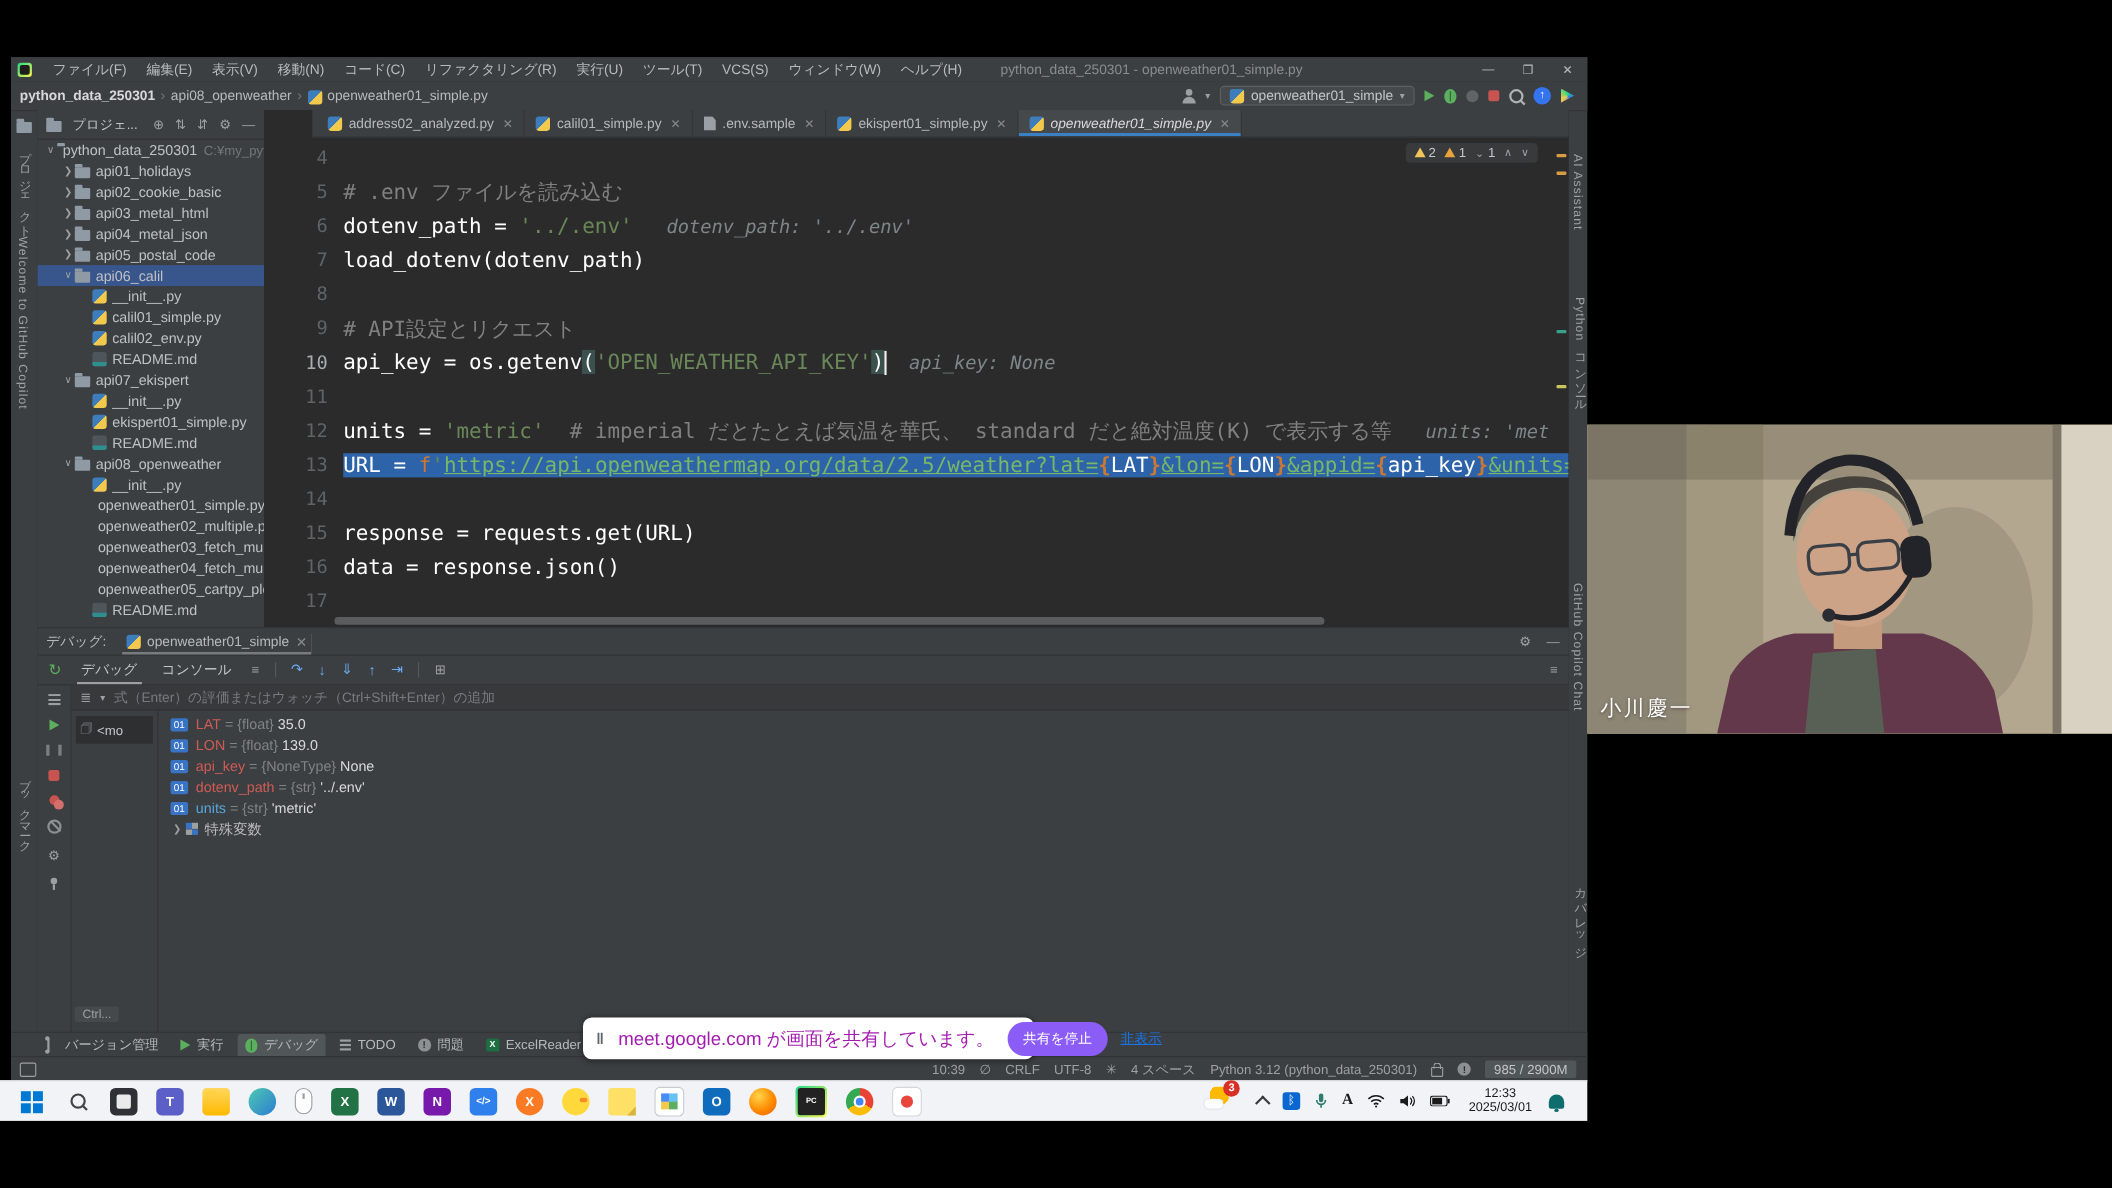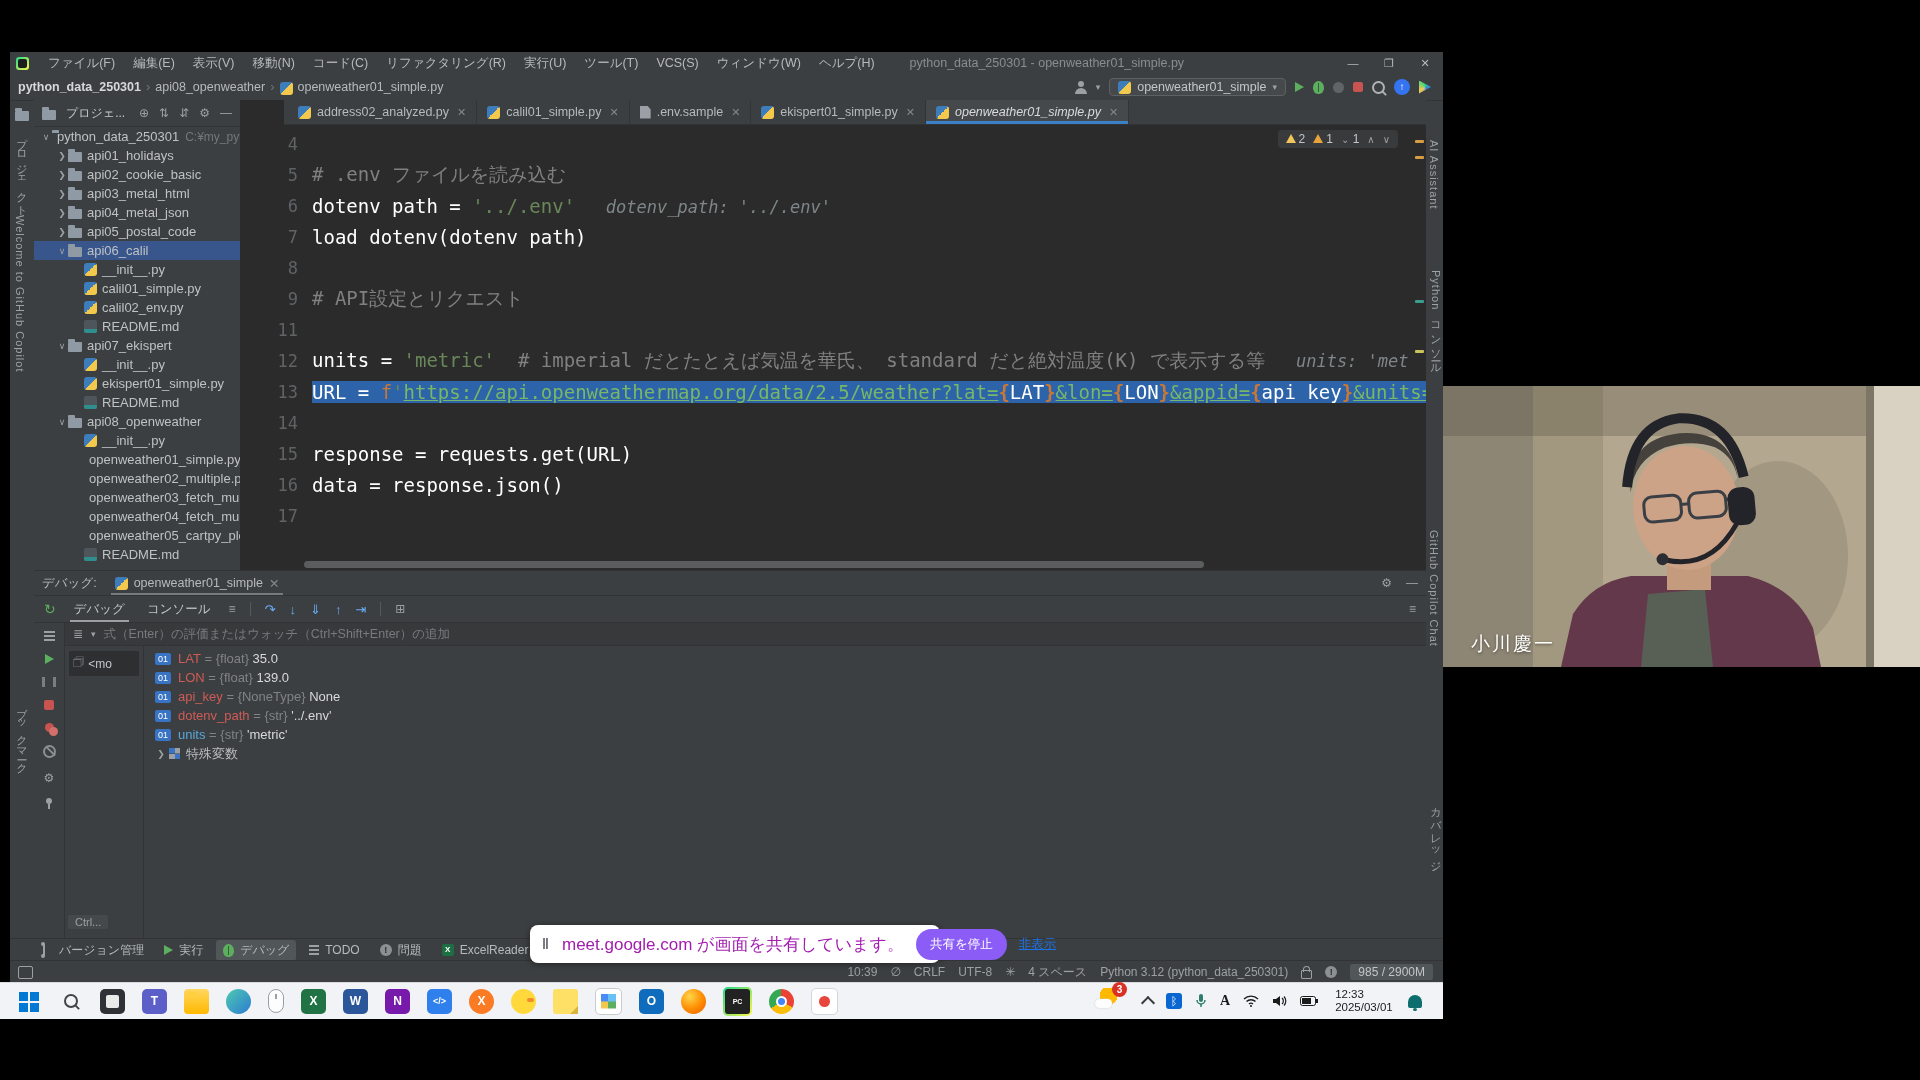--- a/index.html
+++ b/index.html
@@ -161,32 +161,32 @@
   .tb-redwhite{background:#fff;border:1px solid #d3d6da;}
   .tb-redwhite::after{content:"";position:absolute;left:7px;top:7px;width:11px;height:11px;border-radius:50%;background:#e8453c;}
   #tb-widgets{position:absolute;left:1095px;top:5px;width:26px;height:26px;}
   .widget-sun{width:22px;height:22px;background:radial-gradient(circle at 62% 35%,#ffb900 0 45%,transparent 46%);position:relative;}
   .widget-sun::after{content:"";position:absolute;left:0;bottom:2px;width:17px;height:9px;background:#fdfdfd;border-radius:8px;box-shadow:0 0 2px #c9ccd1;}
   .widget-badge{position:absolute;right:-6px;top:-6px;width:15px;height:15px;border-radius:50%;background:#d93025;color:#fff;font-size:10px;line-height:15px;text-align:center;font-weight:bold;}
   #tray{position:absolute;left:1143px;top:0;height:36px;display:flex;align-items:center;gap:13px;color:#1b1b1b;}
   .tray-chev{width:8px;height:8px;border-left:2px solid #3a3a3a;border-top:2px solid #3a3a3a;transform:rotate(45deg);margin-top:4px;}
   .tray-bt{width:16px;height:16px;background:#0a66d0;border-radius:3px;color:#fff;font-size:11px;line-height:16px;text-align:center;}
   .tray-ime{font-size:14px;color:#1b1b1b;font-weight:bold;font-family:"Liberation Serif",serif;}
-  #tb-clock{text-align:left;font-size:11.5px;line-height:13px;color:#1b1b1b;margin-left:4px;}
+  #tb-clock{text-align:center;font-size:11.5px;line-height:13px;color:#1b1b1b;margin-left:4px;}
   .tray-bell{width:14px;height:13px;background:#0e6d6d;border-radius:7px 7px 2px 2px;position:relative;margin-left:2px;}
   .tray-bell::after{content:"";position:absolute;left:5px;bottom:-3px;width:4px;height:3px;background:#0e6d6d;border-radius:50%;}
   
   #meet-banner{position:absolute;left:530px;top:925px;width:386px;height:38px;background:#fff;border-radius:8px;box-shadow:0 1px 6px rgba(0,0,0,.45);display:flex;align-items:center;gap:12px;padding:0 12px;z-index:40;}
   .meet-pause{color:#5f6368;font-size:14px;font-weight:bold;letter-spacing:1px;}
   .meet-text{color:#a21caf;font-size:17px;white-space:nowrap;}
   .meet-stop{background:#8b5cf6;color:#fff;font-size:12.5px;border-radius:16px;padding:7px 14px;border:none;white-space:nowrap;}
   .meet-hide{color:#1a73e8;font-size:12.5px;text-decoration:underline;white-space:nowrap;}
   
   #webcam{position:absolute;left:1443px;top:386px;width:477px;height:281px;background:#b3a78f;overflow:hidden;}
-  #webcam-name{position:absolute;left:28px;bottom:10px;color:#fff;font-size:19px;letter-spacing:2px;text-shadow:0 1px 3px rgba(0,0,0,.5);}
+  #webcam-name{position:absolute;left:12px;bottom:10px;color:#fff;font-size:19px;letter-spacing:2px;text-shadow:0 1px 3px rgba(0,0,0,.5);}
 </style>
 </head>
 <body>
 
 <div id="stage">
   <div id="ide">
 
     <div class="titlebar">
       <span class="pyc-logo ic"></span>
       <span id="menus"><span class="menu-item">ファイル(F)</span><span class="menu-item">編集(E)</span><span class="menu-item">表示(V)</span><span class="menu-item">移動(N)</span><span class="menu-item">コード(C)</span><span class="menu-item">リファクタリング(R)</span><span class="menu-item">実行(U)</span><span class="menu-item">ツール(T)</span><span class="menu-item">VCS(S)</span><span class="menu-item">ウィンドウ(W)</span><span class="menu-item">ヘルプ(H)</span></span>
@@ -400,20 +400,21 @@
         <span class="chev">∧</span>
         <span class="chev">∨</span>
       </div>
       <div id="code">
           <div class="cline"><span class="gut">4</span><span class="ctext"></span></div>
           <div class="cline"><span class="gut">5</span><span class="ctext"><span class="com"># .env ファイルを読み込む</span></span></div>
           <div class="cline"><span class="gut">6</span><span class="ctext"><span class="pl">dotenv_path = </span><span class="str">'../.env'</span><span class="hint">   dotenv_path: '../.env'</span></span></div>
           <div class="cline"><span class="gut">7</span><span class="ctext"><span class="pl">load_dotenv(dotenv_path)</span></span></div>
           <div class="cline"><span class="gut">8</span><span class="ctext"></span></div>
           <div class="cline"><span class="gut">9</span><span class="ctext"><span class="com"># API設定とリクエスト</span></span></div>
+          <div class="cline cur"><span class="gut">10</span><span class="ctext"><span class="pl">api_key = os.getenv</span><span class="pl brc">(</span><span class="str">'OPEN_WEATHER_API_KEY'</span><span class="pl brc">)</span><span class="caret"></span><span class="hint">  api_key: None</span></span></div>
           <div class="cline"><span class="gut">11</span></div>
           <div class="cline"><span class="gut">12</span><span class="ctext"><span class="pl">units = </span><span class="str">'metric'</span><span class="com">  # imperial だとたとえば気温を華氏、 standard だと絶対温度(K) で表示する等</span><span class="hint">   units: 'met</span></span></div>
           <div class="cline selline"><span class="gut">13</span><span class="ctext"><span class="pl">URL = </span><span class="kw">f</span><span class="str">'</span><span class="strlink">https://api.openweathermap.org/data/2.5/weather?lat=</span><span class="brace">{</span><span class="pl">LAT</span><span class="brace">}</span><span class="strlink">&amp;lon=</span><span class="brace">{</span><span class="pl">LON</span><span class="brace">}</span><span class="strlink">&amp;appid=</span><span class="brace">{</span><span class="pl">api_key</span><span class="brace">}</span><span class="strlink">&amp;units=</span></span></div>
           <div class="cline"><span class="gut">14</span><span class="ctext"></span></div>
           <div class="cline"><span class="gut">15</span><span class="ctext"><span class="pl">response = requests.get(URL)</span></span></div>
           <div class="cline"><span class="gut">16</span><span class="ctext"><span class="pl">data = response.json()</span></span></div>
           <div class="cline"><span class="gut">17</span><span class="ctext"></span></div>
         </div>
       <div class="hscroll"></div>
       <div class="mark" style="top:40px;background:#d79c44"></div>

